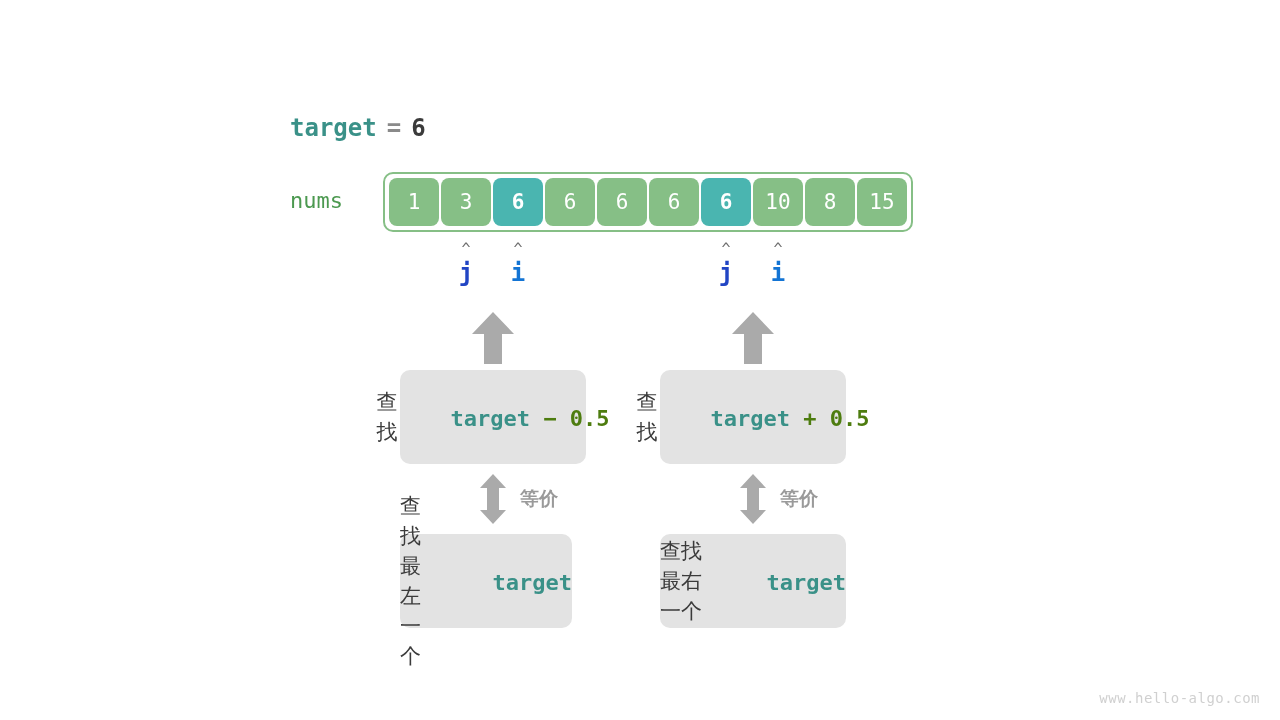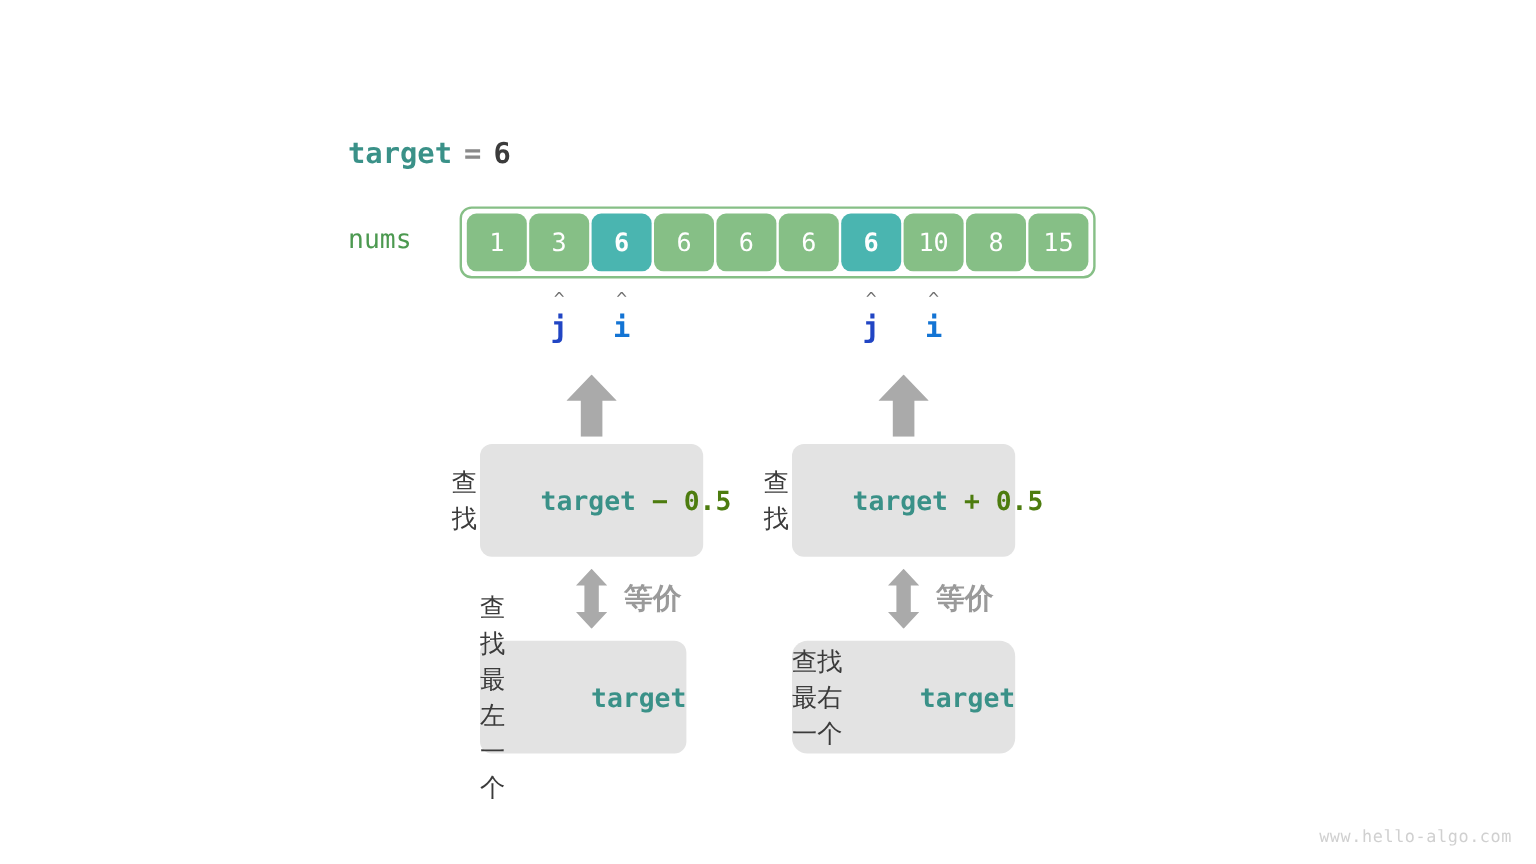--- a/index.html
+++ b/index.html
@@ -135,21 +135,21 @@
   
   .eqv {
     position: absolute;
     display: flex;
     align-items: center;
   }
   .eqv .dbl { width: 26px; height: 50px; }
   .eqv .dbl svg { display: block; }
   .eqv .txt {
     font-family: "DejaVu Sans", sans-serif;
-    font-size: 24px;
+    font-size: 19px;
     font-weight: bold;
     color: #9a9a9a;
     margin-left: 14px;
     white-space: nowrap;
   }
 
   
   #watermark {
     position: absolute;
     right: 20px;
@@ -244,20 +244,20 @@
   </div>
   <div class="txt">等价</div>
 </div>
 
 <div class="gbox" id="lower-box-0" style="left: 400px; top: 534px; width: 172px; height: 94px;">
   <div class="l1">查找最左一个</div>
   <div class="l2">
     <span class="kw">target</span>
   </div>
 </div>
-<div class="gbox" id="lower-box-1" style="left: 660px; top: 534px; width: 186px; height: 94px; border-radius: 13px;">
+<div class="gbox" id="lower-box-1" style="left: 660px; top: 534px; width: 186px; height: 94px;">
   <div class="l1">查找最右一个</div>
   <div class="l2">
     <span class="kw">target</span>
   </div>
 </div>
 
 <div id="watermark">www.hello-algo.com</div>
 
 </body></html>

